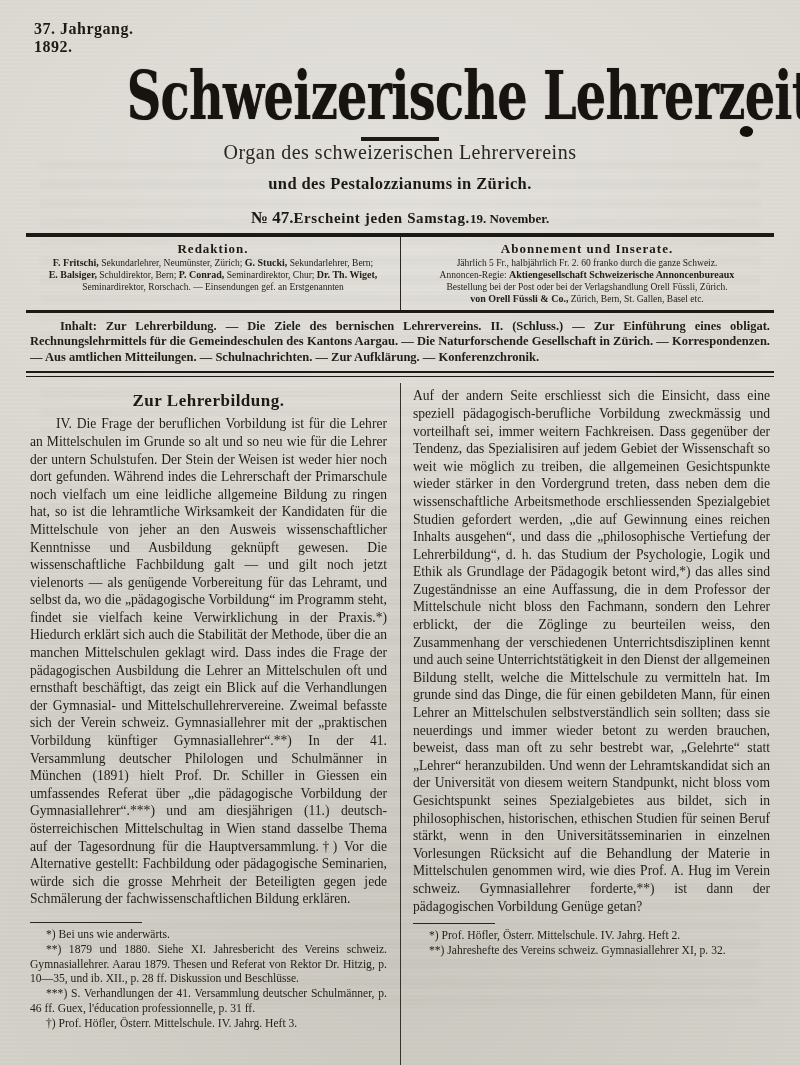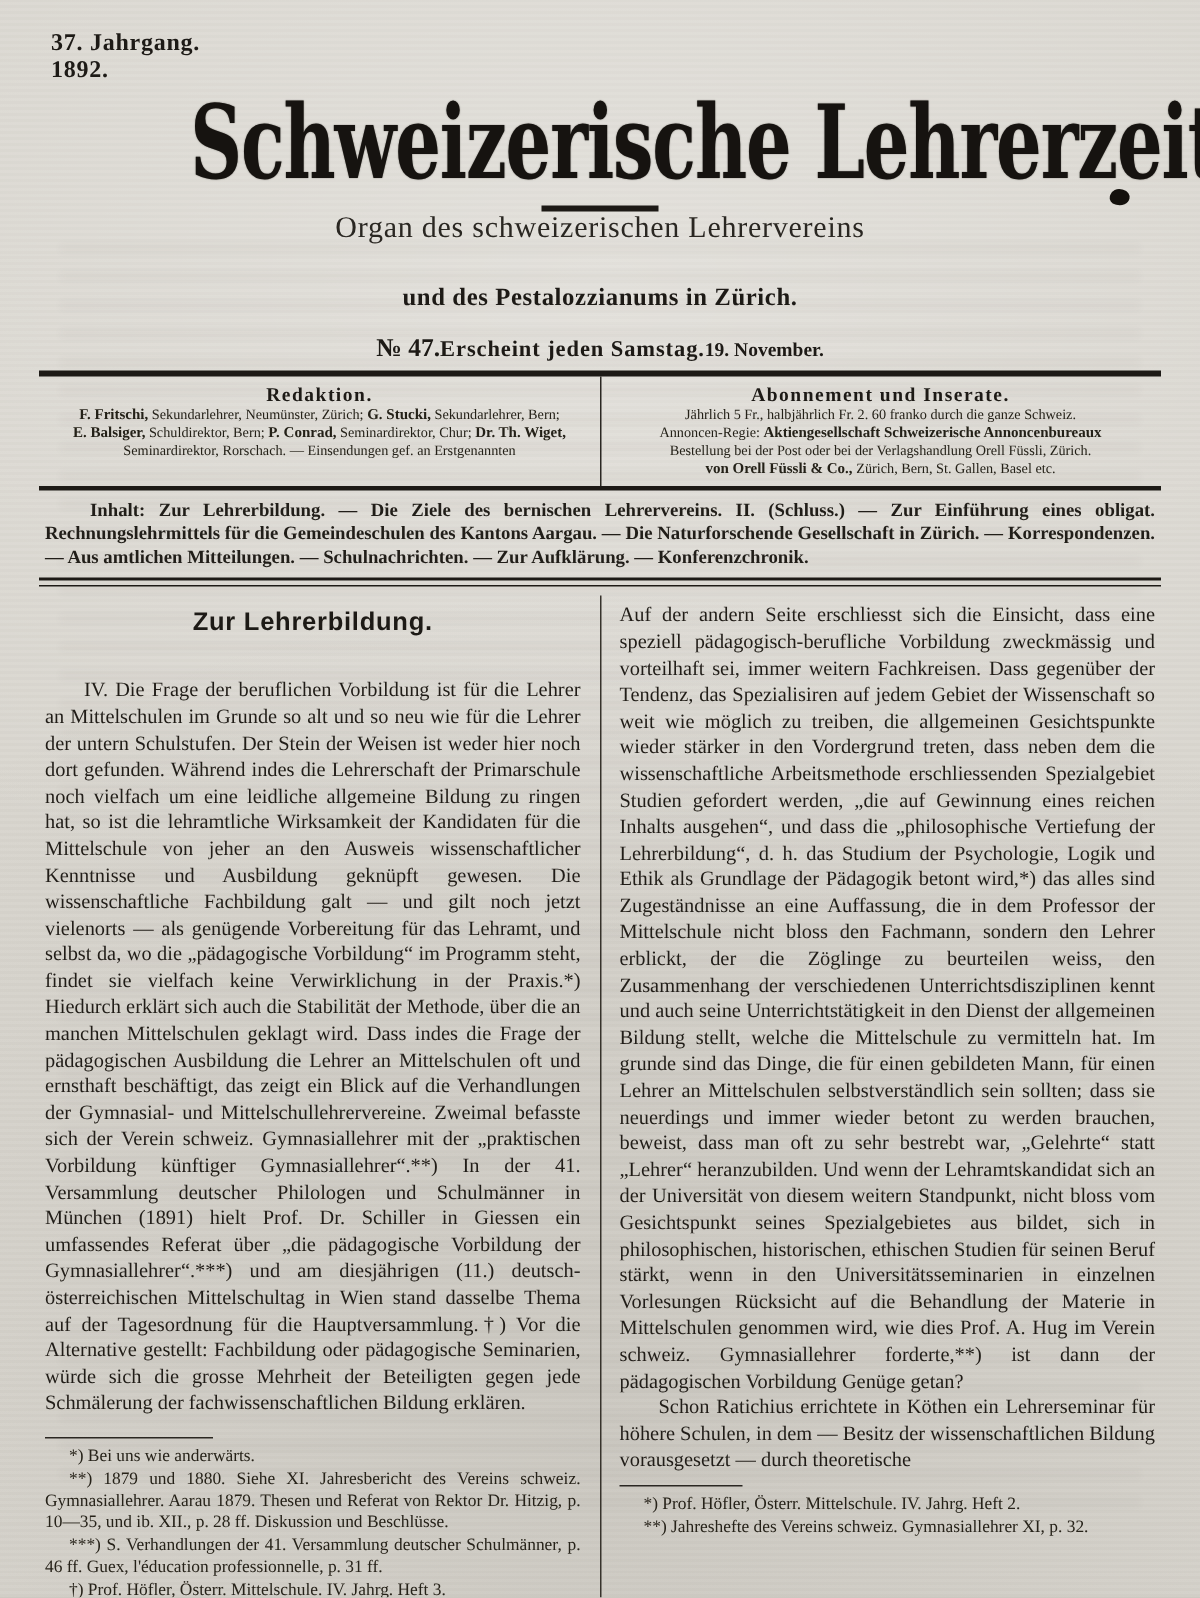--- a/index.html
+++ b/index.html
@@ -53,21 +53,21 @@
     transform-origin:center;
     color:#161310;
     text-shadow:0 0 1px rgba(20,16,10,.6);
   }
   .title-rule{width:78px;height:4px;background:var(--ink);margin:11px auto 0 auto;}
   .organ{
     text-align:center;
     font-size:20px;letter-spacing:.5px;color:var(--ink-soft);
   }
   .pesta{
-    text-align:center;margin-top:24px;
+    text-align:center;margin-top:10px;
     font-size:16.5px;font-weight:bold;letter-spacing:.4px;
   }
   .issue-row{
     display:flex;justify-content:center;align-items:baseline;
     margin:14px 34px 0 34px;font-weight:bold;
   }
   .issue-no{font-size:17px;}
   .frequency{font-size:15px;letter-spacing:.6px;}
   .issue-date{font-size:13px;}
   .rule-heavy{height:4px;background:var(--ink);margin:5px 26px 0 26px;}
@@ -99,23 +99,23 @@
     display:flex;gap:26px;
     margin:10px 30px 0 30px;
     position:relative;
     height:700px;
   }
   .columns::before{
     content:"";position:absolute;left:50%;top:-4px;height:698px;width:1px;background:#37332c;
   }
   .col{width:357px;}
   .article-heading{
-    font-family:Liberation Sans, sans-serif;
+    font-family:Liberation Serif, serif;
     font-weight:bold;font-size:17px;letter-spacing:.5px;
-    text-align:center;margin:4px 0 26px 0;
+    text-align:center;margin:4px 0 4px 0;
   }
   .body-text{
     font-size:13.6px;line-height:17.6px;
     text-align:justify;
     color:#211d18;
   }
   .indent{text-indent:26px;}
   .fn-sep{width:112px;border-top:1.2px solid var(--ink-soft);margin:14px 0 5px 0;}
   .fn-sep.short{width:82px;margin-top:8px;}
   .footnote{
@@ -185,20 +185,19 @@
       <div class="article-heading">Zur Lehrerbildung.</div>
       <div class="body-text indent">IV. Die Frage der beruflichen Vorbildung ist für die Lehrer an Mittelschulen im Grunde so alt und so neu wie für die Lehrer der untern Schulstufen. Der Stein der Weisen ist weder hier noch dort gefunden. Während indes die Lehrerschaft der Primarschule noch vielfach um eine leidliche allgemeine Bildung zu ringen hat, so ist die lehramtliche Wirksamkeit der Kandidaten für die Mittelschule von jeher an den Ausweis wissenschaftlicher Kenntnisse und Ausbildung geknüpft gewesen. Die wissenschaftliche Fachbildung galt — und gilt noch jetzt vielenorts — als genügende Vorbereitung für das Lehramt, und selbst da, wo die „pädagogische Vorbildung“ im Programm steht, findet sie vielfach keine Verwirklichung in der Praxis.*) Hiedurch erklärt sich auch die Stabilität der Methode, über die an manchen Mittelschulen geklagt wird. Dass indes die Frage der pädagogischen Ausbildung die Lehrer an Mittelschulen oft und ernsthaft beschäftigt, das zeigt ein Blick auf die Verhandlungen der Gymnasial- und Mittelschullehrervereine. Zweimal befasste sich der Verein schweiz. Gymnasiallehrer mit der „praktischen Vorbildung künftiger Gymnasiallehrer“.**) In der 41. Versammlung deutscher Philologen und Schulmänner in München (1891) hielt Prof. Dr. Schiller in Giessen ein umfassendes Referat über „die pädagogische Vorbildung der Gymnasiallehrer“.***) und am diesjährigen (11.) deutsch-österreichischen Mittelschultag in Wien stand dasselbe Thema auf der Tagesordnung für die Hauptversammlung.†) Vor die Alternative gestellt: Fachbildung oder pädagogische Seminarien, würde sich die grosse Mehrheit der Beteiligten gegen jede Schmälerung der fachwissenschaftlichen Bildung erklären.</div>
       <div class="fn-sep"></div>
       <div class="footnote">*) Bei uns wie anderwärts.</div>
       <div class="footnote">**) 1879 und 1880. Siehe XI. Jahresbericht des Vereins schweiz. Gymnasiallehrer. Aarau 1879. Thesen und Referat von Rektor Dr. Hitzig, p. 10—35, und ib. XII., p. 28 ff. Diskussion und Beschlüsse.</div>
       <div class="footnote">***) S. Verhandlungen der 41. Versammlung deutscher Schulmänner, p. 46 ff. Guex, l'éducation professionnelle, p. 31 ff.</div>
       <div class="footnote">†) Prof. Höfler, Österr. Mittelschule. IV. Jahrg. Heft 3.</div>
     </div>
     <div class="col">
       <div class="body-text">Auf der andern Seite erschliesst sich die Einsicht, dass eine speziell pädagogisch-berufliche Vorbildung zweckmässig und vorteilhaft sei, immer weitern Fachkreisen. Dass gegenüber der Tendenz, das Spezialisiren auf jedem Gebiet der Wissenschaft so weit wie möglich zu treiben, die allgemeinen Gesichtspunkte wieder stärker in den Vordergrund treten, dass neben dem die wissenschaftliche Arbeitsmethode erschliessenden Spezialgebiet Studien gefordert werden, „die auf Gewinnung eines reichen Inhalts ausgehen“, und dass die „philosophische Vertiefung der Lehrerbildung“, d. h. das Studium der Psychologie, Logik und Ethik als Grundlage der Pädagogik betont wird,*) das alles sind Zugeständnisse an eine Auffassung, die in dem Professor der Mittelschule nicht bloss den Fachmann, sondern den Lehrer erblickt, der die Zöglinge zu beurteilen weiss, den Zusammenhang der verschiedenen Unterrichtsdisziplinen kennt und auch seine Unterrichtstätigkeit in den Dienst der allgemeinen Bildung stellt, welche die Mittelschule zu vermitteln hat. Im grunde sind das Dinge, die für einen gebildeten Mann, für einen Lehrer an Mittelschulen selbstverständlich sein sollten; dass sie neuerdings und immer wieder betont zu werden brauchen, beweist, dass man oft zu sehr bestrebt war, „Gelehrte“ statt „Lehrer“ heranzubilden. Und wenn der Lehramtskandidat sich an der Universität von diesem weitern Standpunkt, nicht bloss vom Gesichtspunkt seines Spezialgebietes aus bildet, sich in philosophischen, historischen, ethischen Studien für seinen Beruf stärkt, wenn in den Universitätsseminarien in einzelnen Vorlesungen Rücksicht auf die Behandlung der Materie in Mittelschulen genommen wird, wie dies Prof. A. Hug im Verein schweiz. Gymnasiallehrer forderte,**) ist dann der pädagogischen Vorbildung Genüge getan?</div>
-      <div class="body-text indent">Schon Ratichius errichtete in Köthen ein Lehrerseminar für höhere Schulen, in dem — Besitz der wissenschaftlichen Bildung vorausgesetzt — durch theoretische</div>
       <div class="fn-sep short"></div>
       <div class="footnote">*) Prof. Höfler, Österr. Mittelschule. IV. Jahrg. Heft 2.</div>
       <div class="footnote">**) Jahreshefte des Vereins schweiz. Gymnasiallehrer XI, p. 32.</div>
     </div>
   </div>
 
 </div>
 
 </body></html>

